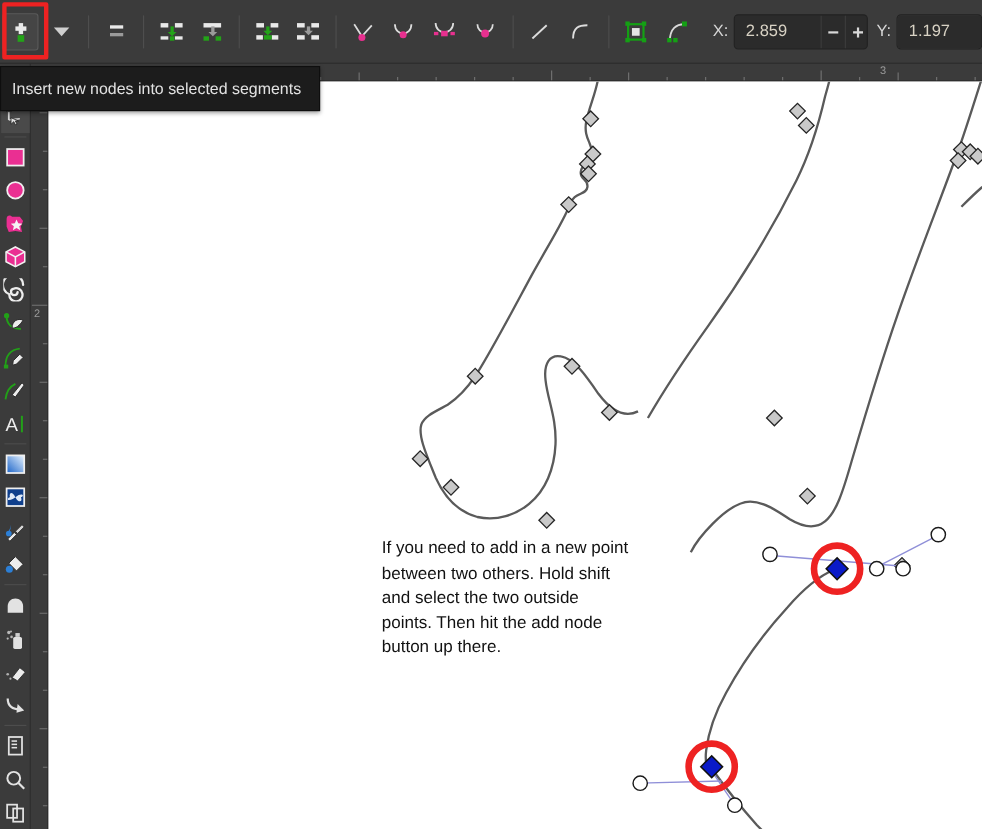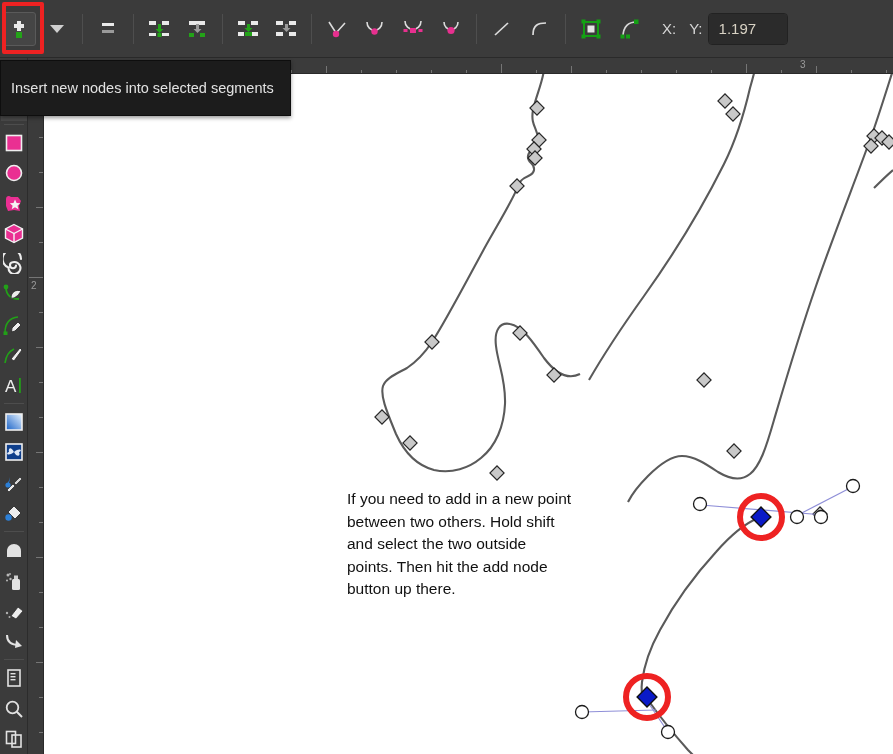--- a/index.html
+++ b/index.html
@@ -90,21 +90,21 @@
 
   
   #canvas {
     position:absolute; left:44px; top:74px; width:849px; height:680px;
     background:#ffffff; overflow:hidden;
   }
   #canvas svg { display:block; }
 
   
   #tooltip {
-    position:absolute; left:0px; top:60px; width:291px; height:56px;
+    position:absolute; left:0px; top:60px; width:291px; height:41px;
     background:#1c1c1c; border:1px solid #0e0e0e;
     display:flex; align-items:center; padding-left:10px;
     color:#e2e2e2; font-size:14.5px; z-index:60;
     box-shadow:0 2px 4px rgba(0,0,0,.4);
   }
 
   
   #annot {
     position:absolute; left:303px; top:414px; width:250px;
     color:#111; font-size:15.5px; line-height:22.6px;
@@ -251,20 +251,27 @@
       <path d="M6,20 C6,9 12,5 19,5" fill="none" stroke="#d8d8d8" stroke-width="1.7"></path>
       <rect x="17" y="2.5" width="4.5" height="4.5" fill="#14a014"></rect>
       <rect x="3.5" y="17.5" width="4" height="4" fill="#14a014"></rect>
       <rect x="9" y="17.5" width="4" height="4" fill="#14a014"></rect>
     </svg>
   </div>
 
   <div class="tb-gap"></div>
 
   <span class="coord-label">X:</span>
+  <div class="spin">
+    <div class="val">2.859</div>
+    <div class="steppers">
+      <span>−</span>
+      <span>+</span>
+    </div>
+  </div>
 
   <span class="coord-label">Y:</span>
   <div class="spin">
     <div class="val">1.197</div>
   </div>
 </div>
 
 <div id="highlight-rect"></div>
 
 <div id="toolbox">

